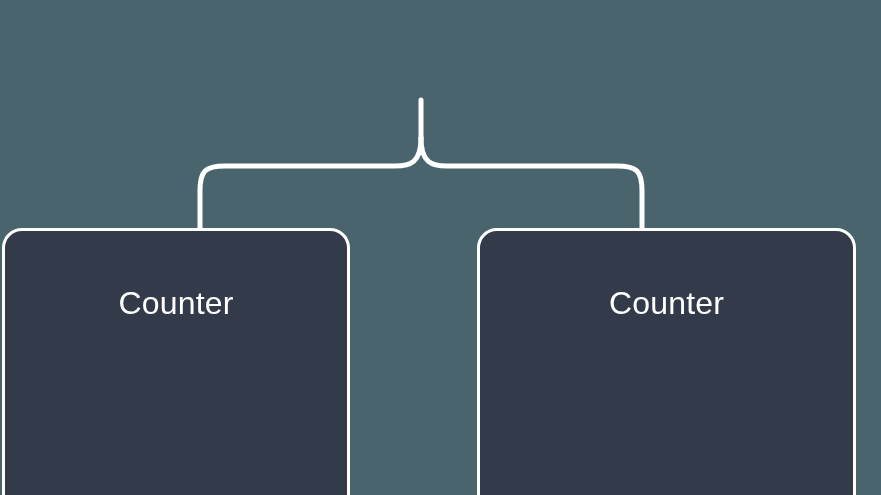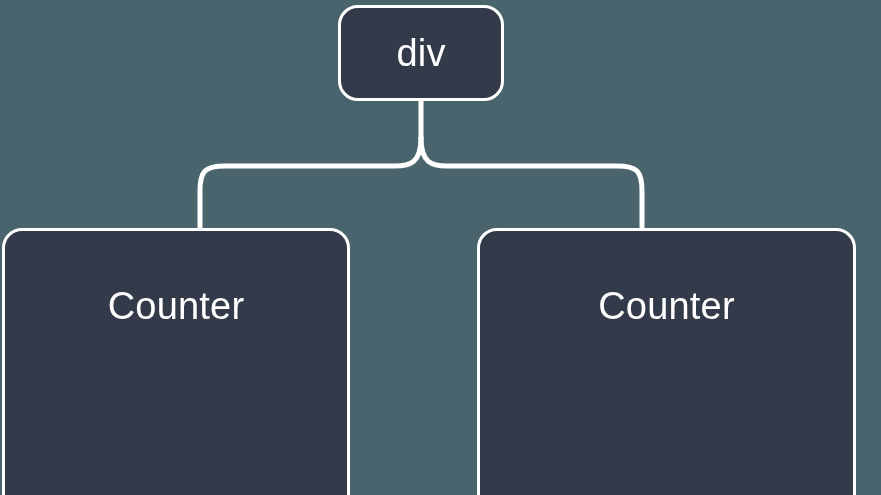--- a/index.html
+++ b/index.html
@@ -56,42 +56,39 @@
   }
   .node-left  { left: 2px;   width: 348px; }
   .node-right { left: 477px; width: 379px; }
 
   .node-child .node-title {
     position: absolute;
     top: 54px;
     left: 0;
     right: 0;
     text-align: center;
-    font-size: 38px;
+    font-size: 32px;
     color: #ffffff;
     letter-spacing: 0.2px;
   }
 </style>
 </head>
 <body>
 
 <div id="stage">
 
   <svg id="connectors" viewBox="0 0 881 495">
 
     <path d="M 421 100 L 421 138" fill="none" stroke="#ffffff" stroke-width="5" stroke-linecap="round"></path>
 
     <path d="M 421 138 C 421 163, 410 166, 395 166 L 225 166 C 205 166, 200 171, 200 191 L 200 230" fill="none" stroke="#ffffff" stroke-width="5" stroke-linecap="round" stroke-linejoin="round"></path>
 
     <path d="M 421 138 C 421 163, 432 166, 447 166 L 617 166 C 637 166, 642 171, 642 191 L 642 230" fill="none" stroke="#ffffff" stroke-width="5" stroke-linecap="round" stroke-linejoin="round"></path>
   </svg>
 
-  <div class="node node-root">
-    <span class="node-title">div</span>
-  </div>
 
   <div class="node node-child node-left">
     <span class="node-title">Counter</span>
 
   </div>
 
   <div class="node node-child node-right">
     <span class="node-title">Counter</span>
 
   </div>

